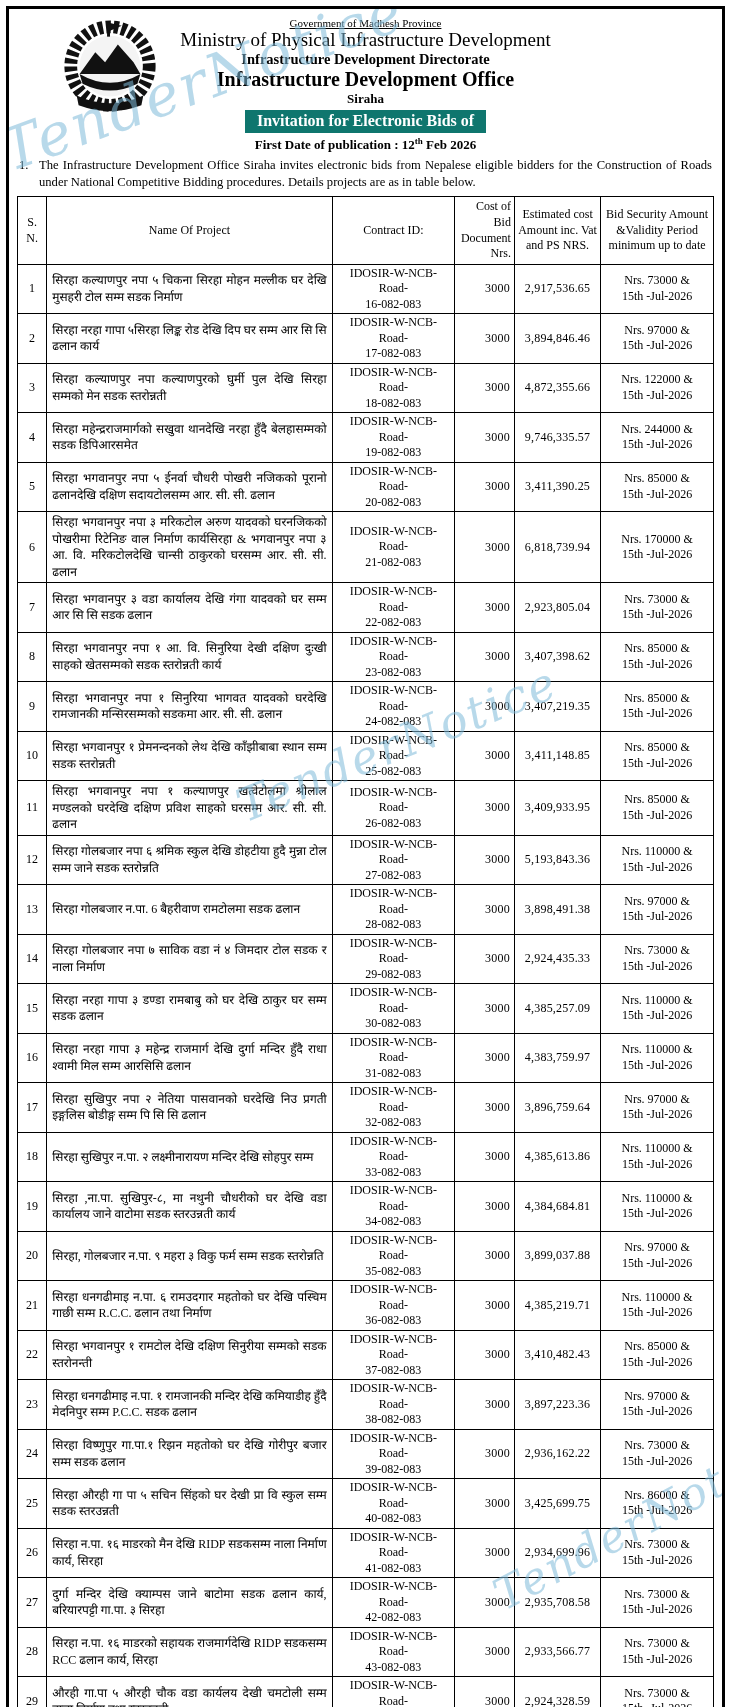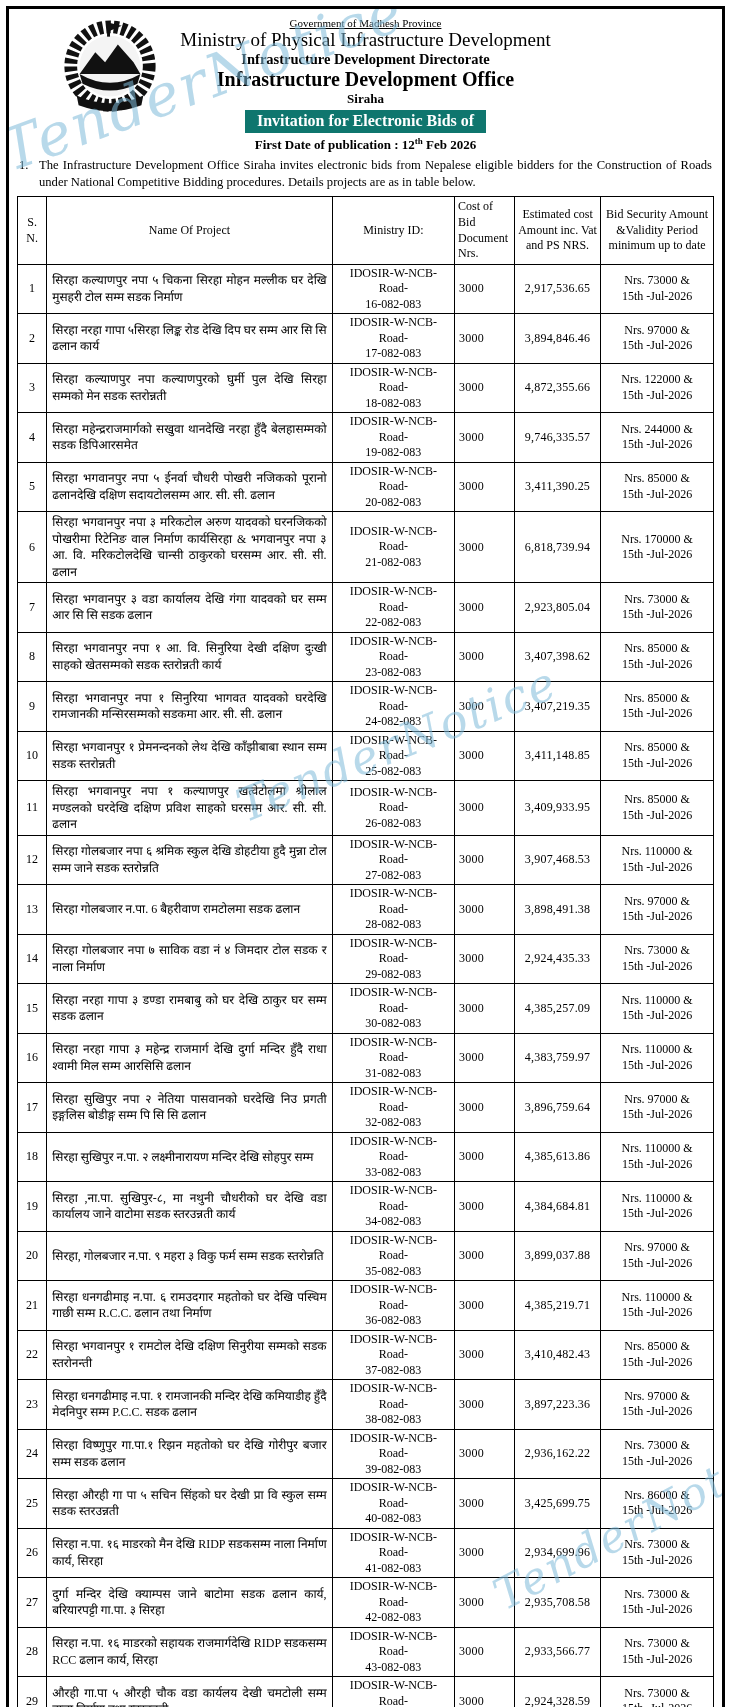--- a/index.html
+++ b/index.html
@@ -35,21 +35,21 @@
   .intro-num { width:22px; flex:0 0 22px; padding-left:2px; }
   .intro-text { flex:1; text-align:justify; padding-right:2px; }
   
   table { width:100%; border-collapse:collapse; margin-top:5px; }
   th, td { border:1.2px solid #000; font-size:12px; vertical-align:middle; }
   th { font-weight:normal; text-align:center; padding:2px 3px; line-height:1.3; }
   td { padding:1px 4px; }
   .c-sn   { width:4.2%;  text-align:center; }
   .c-name { width:41%; }
   .c-id   { width:17.6%; text-align:center; }
-  .c-cost { width:8.6%;  text-align:left; }
+  .c-cost { width:8.6%;  text-align:right; }
   .c-est  { width:12.4%; text-align:center; }
   .c-sec  { width:16.2%; text-align:center; }
   td.c-name { font-size:12px; line-height:16.5px; text-align:justify; padding:2px 5px;margin-top:24px; }
   td.c-id, td.c-sec { line-height:15.5px; }
   td.c-est, td.c-cost { letter-spacing:0.2px; }
 </style>
 </head>
 <body>
 
 <div class="page">
@@ -87,21 +87,21 @@
   </div>
 
   <table>
     <thead>
       <tr>
         <th class="c-sn">
           <div>S.</div>
           <div>N.</div>
         </th>
         <th class="c-name">Name Of Project</th>
-        <th class="c-id">Ministry ID:</th>
+        <th class="c-id">Contract ID:</th>
         <th class="c-cost">Cost of Bid Document Nrs.</th>
         <th class="c-est">Estimated cost Amount inc. Vat and PS NRS.</th>
         <th class="c-sec">Bid Security Amount &amp;Validity Period minimum up to date</th>
       </tr>
     </thead>
     <tbody>
     <tr>
       <td class="c-sn">1</td>
       <td class="c-name">सिरहा कल्याणपुर नपा ५ चिकना सिरहा मोहन मल्लीक घर देखि मुसहरी टोल सम्म सडक निर्माण</td>
       <td class="c-id">IDOSIR-W-NCB-Road-<br>16-082-083</td>
@@ -198,21 +198,21 @@
       <td class="c-cost">3000</td>
       <td class="c-est">3,409,933.95</td>
       <td class="c-sec">Nrs. 85000 &amp;<br>15th -Jul-2026</td>
     </tr>
 
     <tr>
       <td class="c-sn">12</td>
       <td class="c-name">सिरहा गोलबजार नपा ६ श्रमिक स्कुल देखि डोहटीया हुदै मुन्ना टोल सम्म जाने सडक स्तरोन्नति</td>
       <td class="c-id">IDOSIR-W-NCB-Road-<br>27-082-083</td>
       <td class="c-cost">3000</td>
-      <td class="c-est">3,907,468.53</td>
+      <td class="c-est">5,193,843.36</td>
       <td class="c-sec">Nrs. 110000 &amp;<br>15th -Jul-2026</td>
     </tr>
 
     <tr>
       <td class="c-sn">13</td>
       <td class="c-name">सिरहा गोलबजार न.पा. 6 बैहरीवाण रामटोलमा सडक ढलान</td>
       <td class="c-id">IDOSIR-W-NCB-Road-<br>28-082-083</td>
       <td class="c-cost">3000</td>
       <td class="c-est">3,898,491.38</td>
       <td class="c-sec">Nrs. 97000 &amp;<br>15th -Jul-2026</td>

